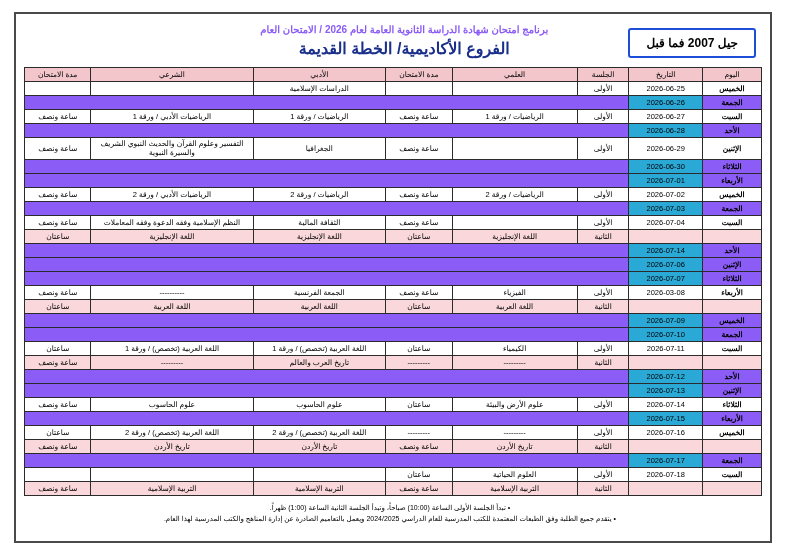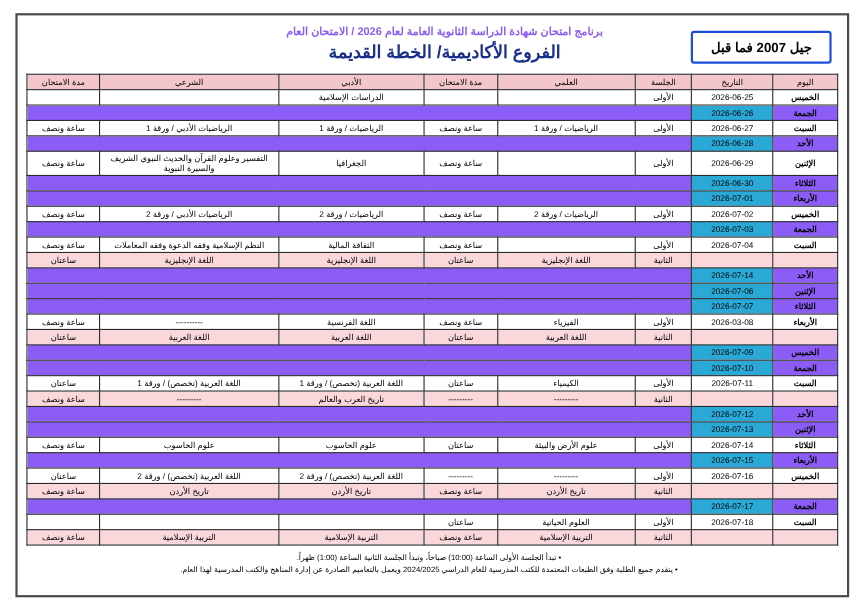--- a/index.html
+++ b/index.html
@@ -277,21 +277,21 @@
             <td class="cell-blue day">الثلاثاء</td>
             <td class="date-blue date">2026-07-07</td>
             <td class="cell-blue" colspan="6"></td>
           </tr>
           <tr>
             <td class="day">الأربعاء</td>
             <td class="date">2026-03-08</td>
             <td class="session">الأولى</td>
             <td class="multi">الفيزياء</td>
             <td>ساعة ونصف</td>
-            <td class="multi">اللغة الفرنسية</td>
+            <td class="multi">الجمعة الفرنسية</td>
             <td class="multi">----------</td>
             <td>ساعة ونصف</td>
           </tr>
           <tr>
             <td class="day pink"></td>
             <td class="date pink"></td>
             <td class="session pink">الثانية</td>
             <td class="multi pink">اللغة العربية</td>
             <td class="pink">ساعتان</td>
             <td class="multi pink">اللغة العربية</td>

